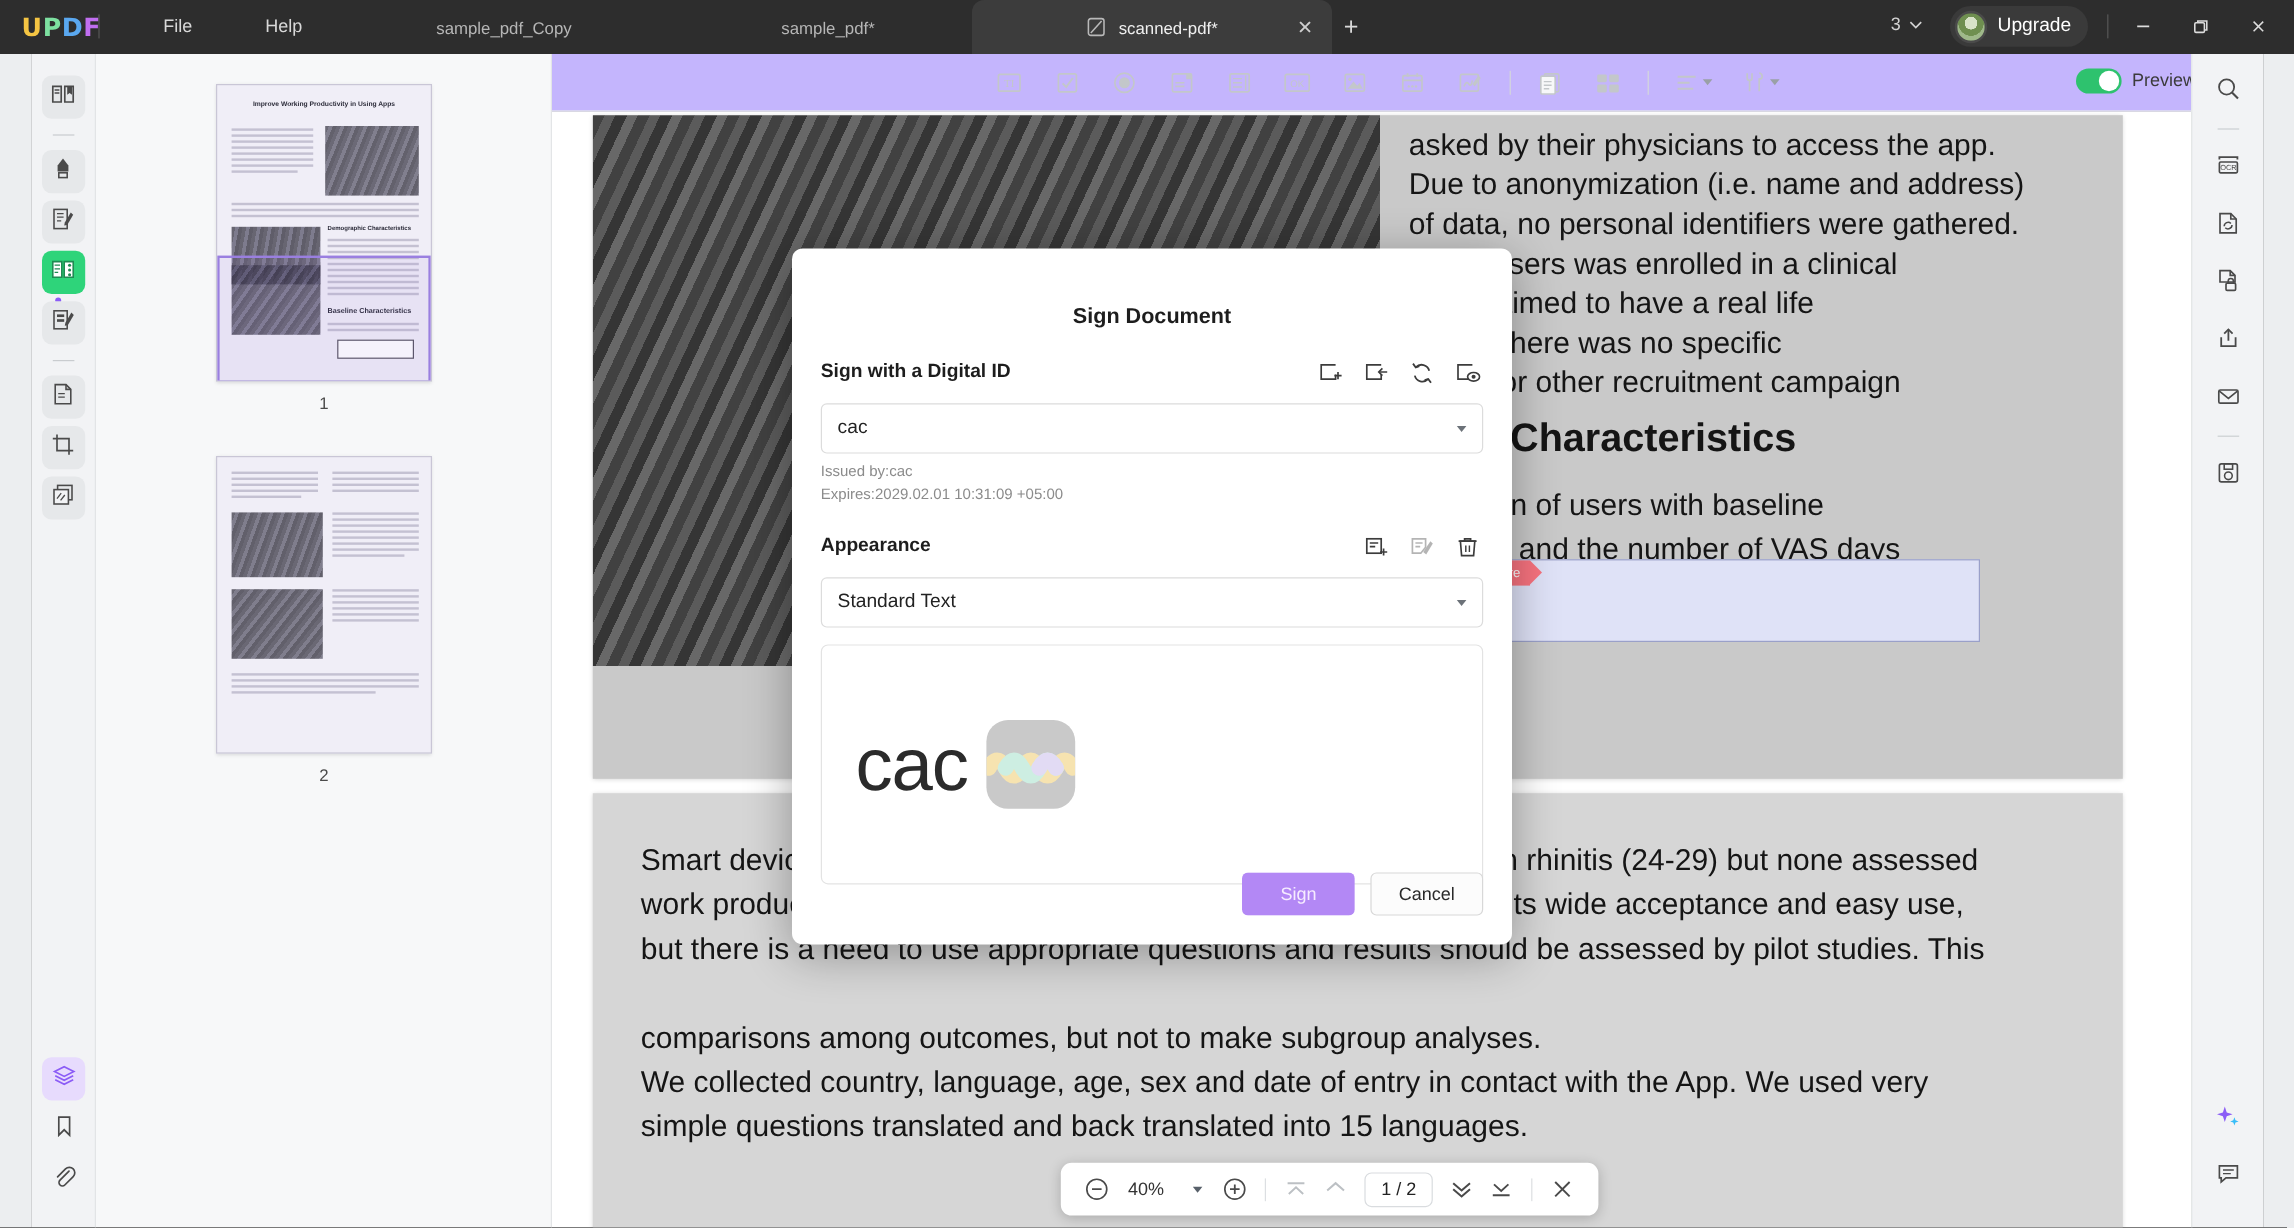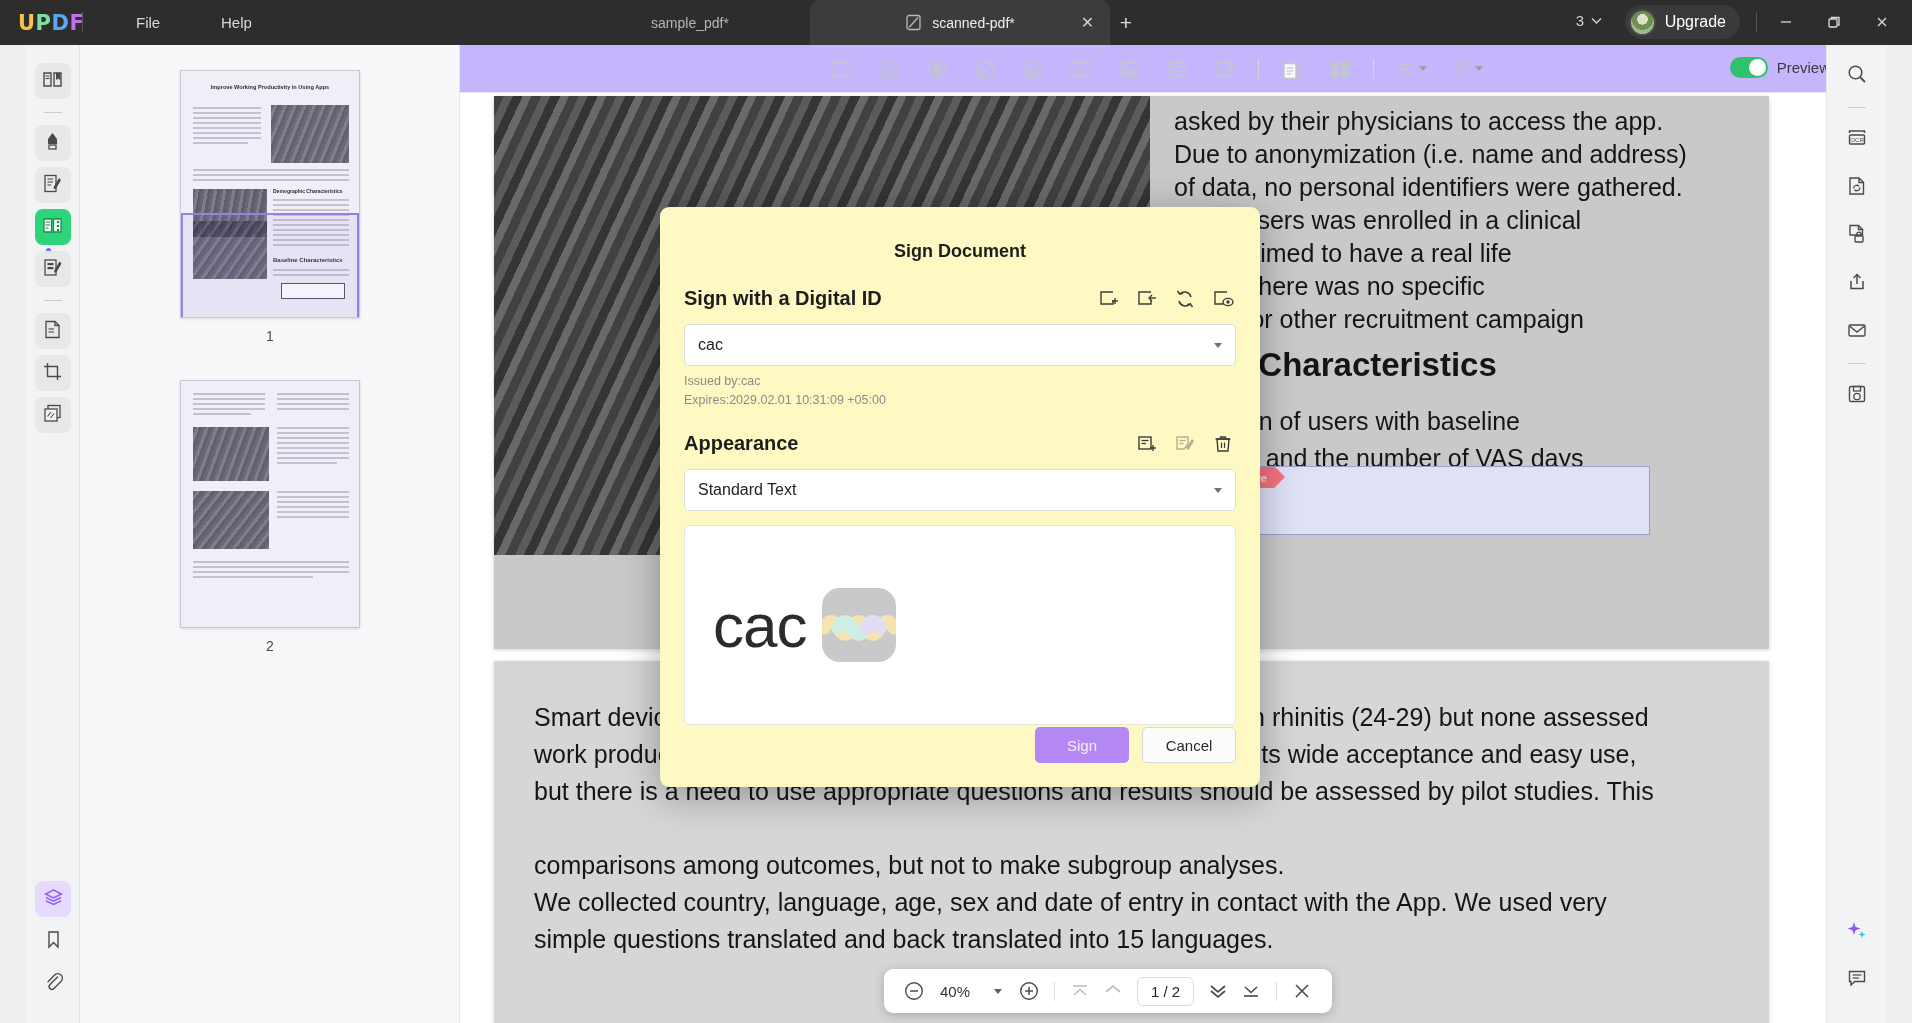--- a/index.html
+++ b/index.html
@@ -210,28 +210,28 @@
   .zoomval { font-size: 15px; color: #333; width: 46px; text-align: center; }
   .zb-sep { width: 1px; height: 19px; background: #dcdfe2; margin: 0 7px; }
   .pagebox {
     border: 1px solid #d9dcdf; border-radius: 6px; padding: 5px 13px;
     font-size: 15px; color: #222; margin: 0 6px; cursor: text;
   }
 
   
   .modal {
     position: absolute; left: 660px; top: 207px; width: 600px; height: 580px;
-    background: #fef9c3; border-radius: 9px;
-    box-shadow: 0 8px 40px rgba(0,0,0,.33); padding: 4px 24px;
+    background: #ffffff; border-radius: 9px;
+    box-shadow: 0 8px 40px rgba(0,0,0,.33); padding: 16px 24px;
   }
   .modal-title {
     text-align: center; font-size: 18px; font-weight: bold; color: #1d1d1d;
     padding-top: 30px;
   }
-  .field-label { font-size: 20px; font-weight: bold; color: #1d1d1d; margin-top: 22px; }
+  .field-label { font-size: 16px; font-weight: bold; color: #1d1d1d; margin-top: 22px; }
   .field-row { display: flex; align-items: center; justify-content: space-between; }
   .icon-group { display: flex; gap: 12px; }
   .mi { width: 26px; height: 26px; display: flex; align-items: center;
     justify-content: center; cursor: pointer; }
   .mi.disabled { opacity: .38; cursor: default; }
   .select {
     margin-top: 12px; height: 42px; background: #fff; border: 1px solid #dcdcdc;
     border-radius: 5px; display: flex; align-items: center; justify-content: space-between;
     padding: 0 13px; font-size: 16px; color: #222; cursor: pointer;
   }
@@ -269,20 +269,23 @@
 
   <div class="titlebar">
     <div class="logo">
       <span class="u">U</span><span class="p">P</span><span class="d">D</span><span class="f">F</span>
     </div>
     <div class="tb-sep" style="left:82px;"></div>
 
     <div class="menu-item" style="left:130px;">File</div>
     <div class="menu-item" style="left:215px;">Help</div>
 
+    <div class="tab" style="left:310px; width:220px;">
+      <span class="tab-label">sample_pdf_Copy</span>
+    </div>
     <div class="tab-divider" style="left:1093px;"></div>
     <div class="tab" style="left:590px; width:200px;">
       <span class="tab-label">sample_pdf*</span>
     </div>
     <div class="tab-divider" style="left:1093px;"></div>
 
     <div class="tab active" style="left:810px; width:300px;">
       <span class="tab-fileicon">
         <svg width="17" height="17" viewBox="0 0 17 17">
           <rect x="2" y="1.5" width="13" height="14" rx="2" fill="none" stroke="#b9b9b9" stroke-width="1.3"></rect>

